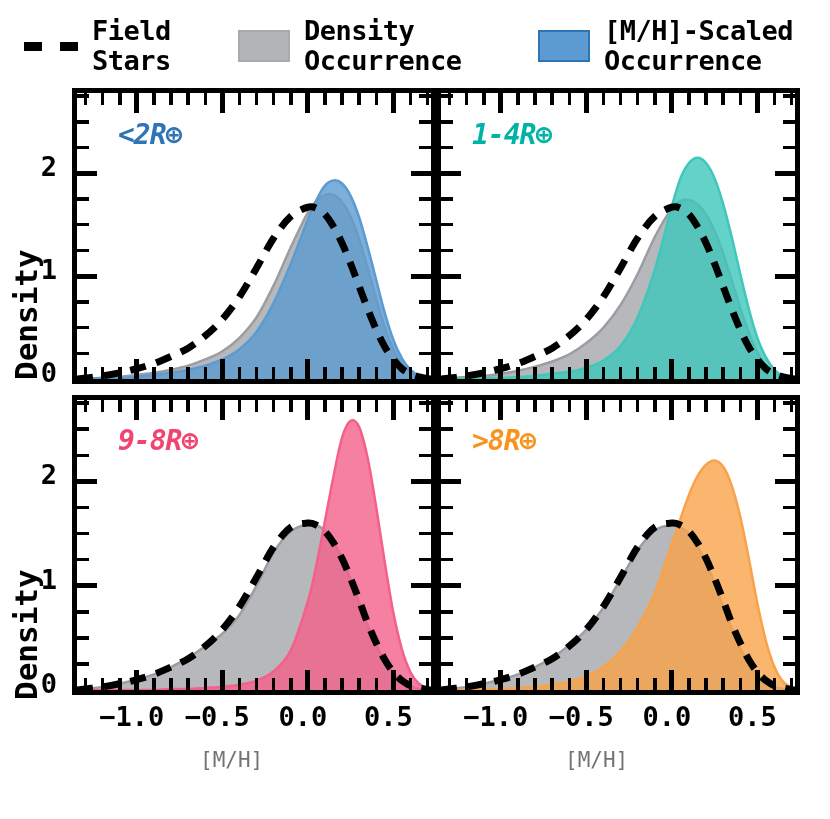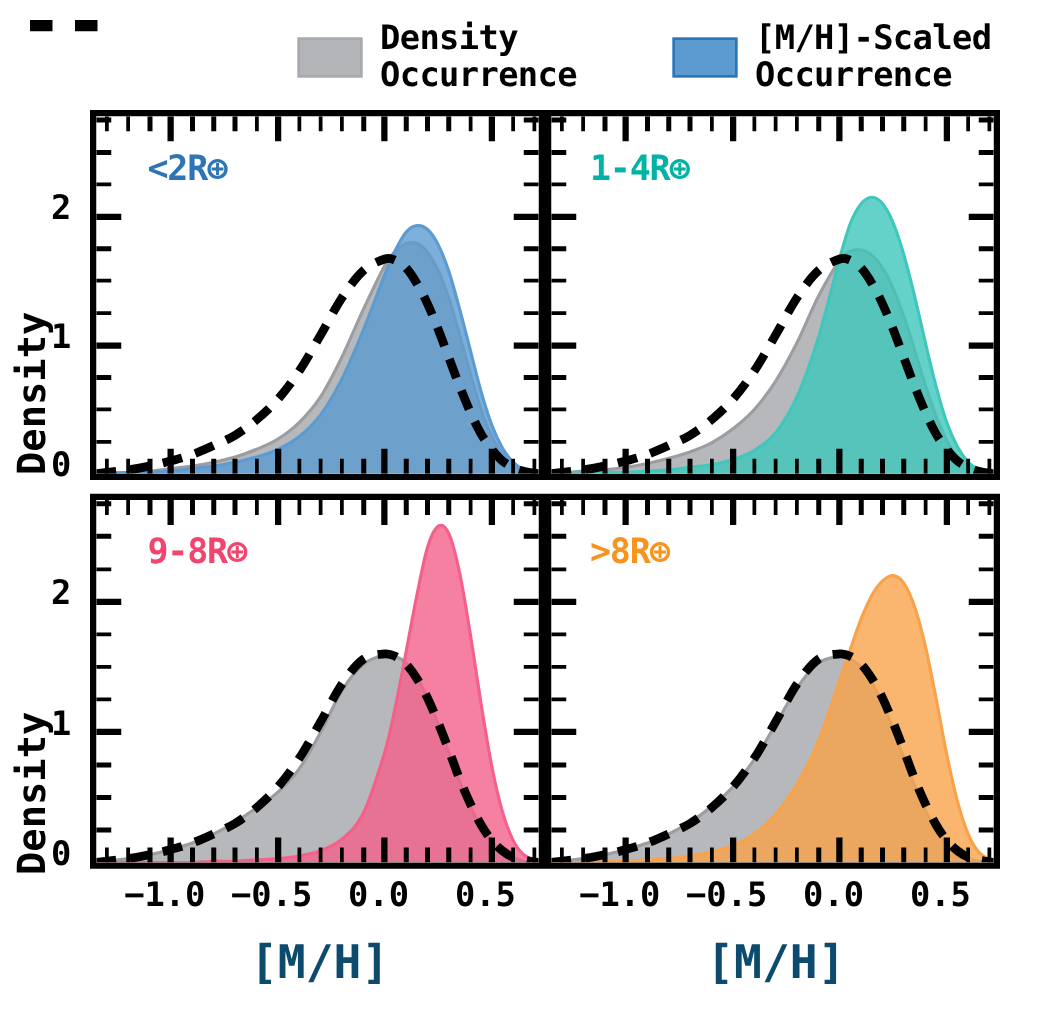--- a/index.html
+++ b/index.html
@@ -11,39 +11,41 @@
   .lg-item{position:absolute;display:flex;align-items:center;}
   .lg-dash{width:54px;height:0;border-top:9px dashed #000;margin-right:14px;}
   .lg-swatch{width:52px;height:32px;margin-right:14px;box-sizing:border-box;}
   .lg-swatch.gray{background:#b2b4b7;border:2px solid #a8aaad;}
   .lg-swatch.blue{background:#5b9bd1;border:2px solid #2e75b6;}
   .lg-text{font-weight:bold;font-size:27px;line-height:30px;color:#000;white-space:pre;letter-spacing:-0.5px;}
 
   
   .ylabel{position:absolute;font-weight:bold;font-size:31px;color:#000;
           transform:rotate(-90deg);transform-origin:left top;white-space:nowrap;letter-spacing:0px;}
-  .xlabel{position:absolute;font-weight:bold;font-size:37px;color:#0c4a6e;white-space:nowrap;}
+  .xlabel{position:absolute;font-weight:normal;font-size:21px;color:#737373;white-space:nowrap;}
 
   
   .panel{position:absolute;box-sizing:border-box;border:5px solid #000;background:#fff;overflow:hidden;}
   .panel svg{position:absolute;left:0;top:0;}
-  .ptag{position:absolute;font-weight:bold;font-size:28px;letter-spacing:-1px;white-space:nowrap;}
+  .ptag{position:absolute;font-weight:bold;font-size:28px;letter-spacing:-1px;white-space:nowrap;font-style:italic;}
 
   
   .tick{position:absolute;background:#000;}
   .ticklabel{position:absolute;font-weight:bold;font-size:27px;color:#000;white-space:nowrap;text-align:center;}
 </style>
 </head>
 <body>
 
 <div id="fig">
 
   <div class="legend">
     <div class="lg-item" style="left:24px;top:16px;">
       <span class="lg-dash"></span>
+      <span class="lg-text">Field
+Stars</span>
     </div>
     <div class="lg-item" style="left:238px;top:16px;">
       <span class="lg-swatch gray"></span>
       <span class="lg-text">Density
 Occurrence</span>
     </div>
     <div class="lg-item" style="left:538px;top:16px;">
       <span class="lg-swatch blue"></span>
       <span class="lg-text">[M/H]-Scaled
 Occurrence</span>

